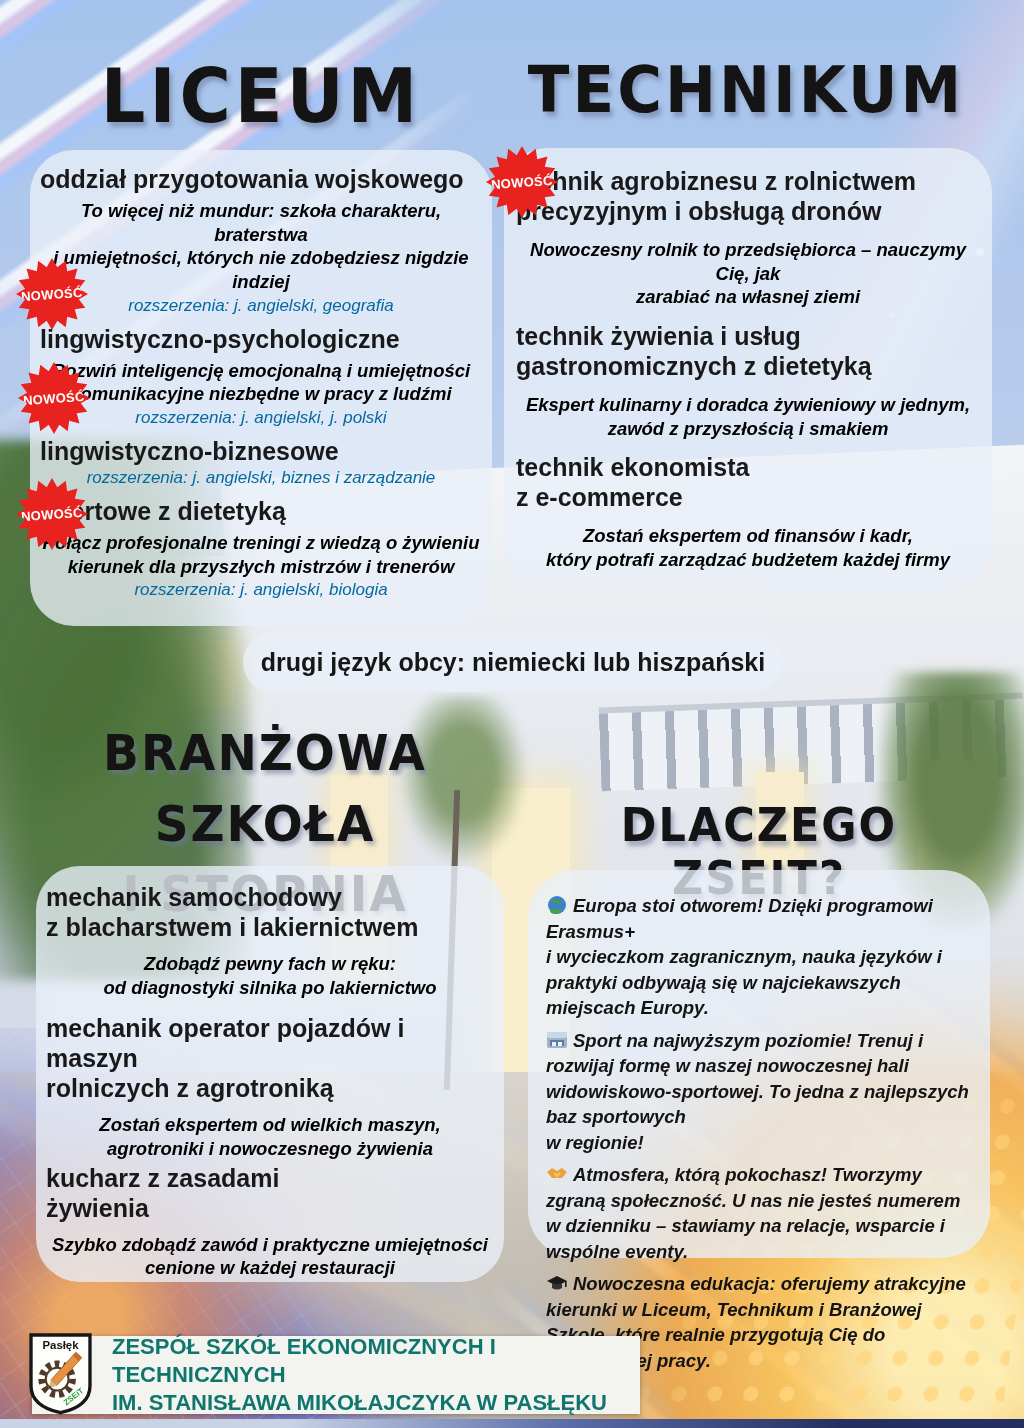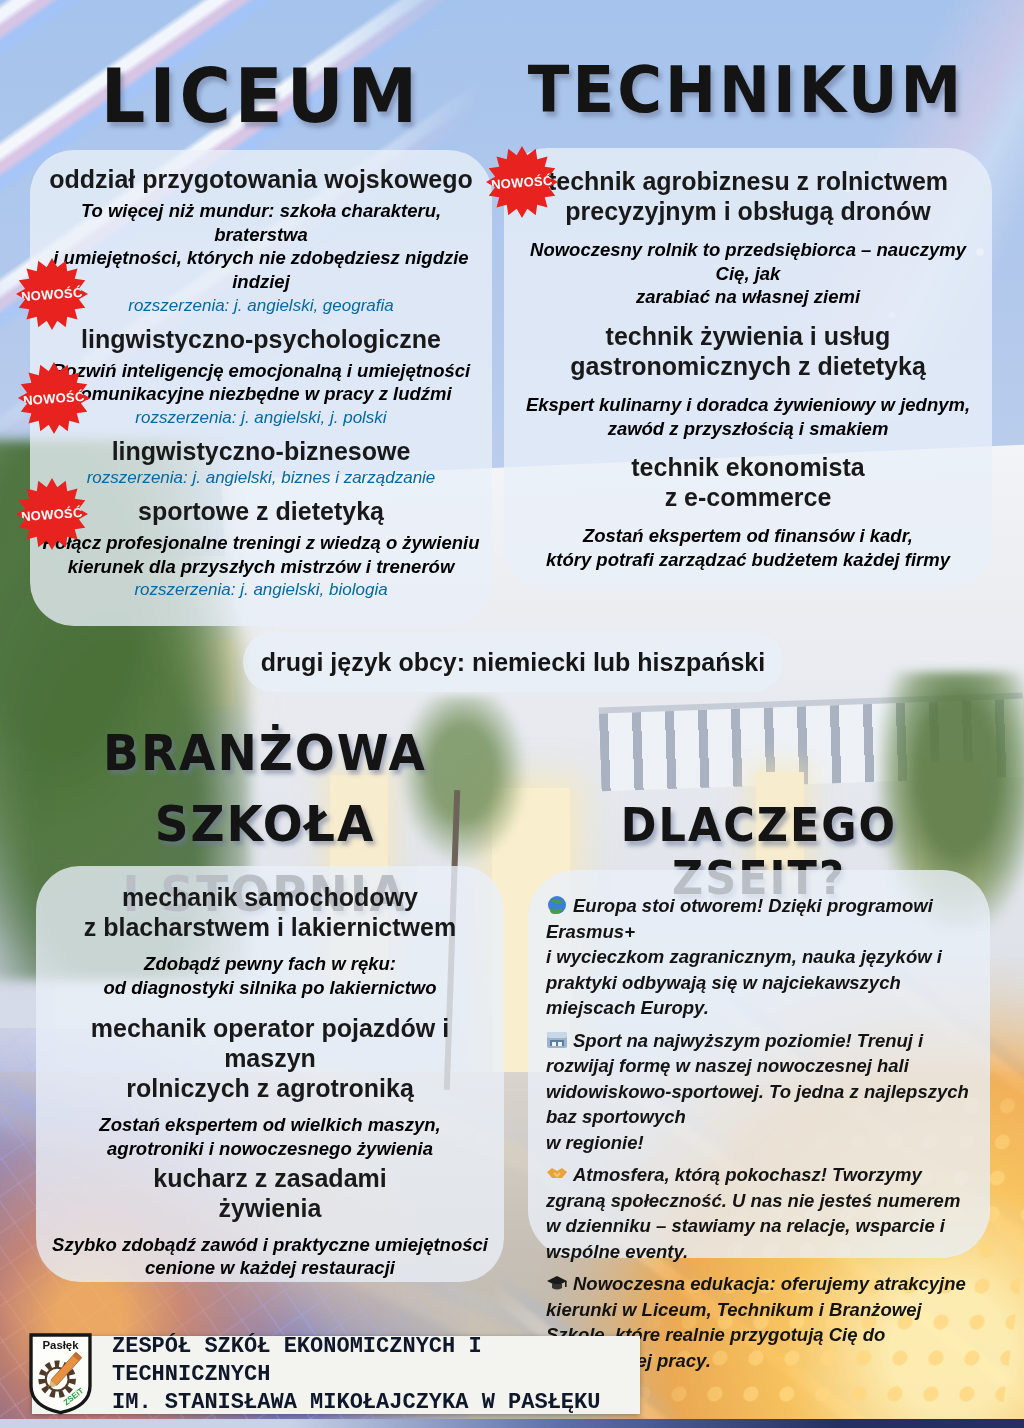--- a/index.html
+++ b/index.html
@@ -80,21 +80,21 @@
   .panel-dlaczego{left:528px;top:870px;width:462px;height:388px;border-radius:48px;padding:16px 20px 0 18px;}
 
   
   .display-title{position:absolute;font-family:"DejaVu Sans",sans-serif;font-weight:bold;color:#141414;text-align:center;
     text-shadow:3px 4px 4px rgba(110,120,155,.55);transform:scaleY(1.06);white-space:pre-line;}
   #title-liceum{left:30px;top:56px;width:462px;font-size:70px;letter-spacing:4px;}
   #title-technikum{left:500px;top:54px;width:492px;font-size:61px;letter-spacing:3px;}
   #title-branzowa{left:15px;top:724px;width:500px;font-size:47px;letter-spacing:2px;line-height:1.42;}
   #title-dlaczego{left:528px;top:802px;width:462px;font-size:43px;letter-spacing:2px;}
 
-  .prog-name{font-size:25px;font-weight:bold;color:#191919;text-align:center;white-space:pre-line;line-height:1.2;margin:8px 0 0;}
+  .prog-name{font-size:25px;font-weight:bold;color:#191919;text-align:left;white-space:pre-line;line-height:1.2;margin:8px 0 0;}
   .prog-desc{font-size:18.5px;font-weight:bold;font-style:italic;color:#000000;text-align:center;white-space:pre-line;line-height:1.28;margin:5px 0 0;}
   .prog-ext{font-size:17px;font-style:italic;color:#0369a1;text-align:center;margin:2px 0 0;}
   .panel-technikum .prog-name{margin-top:12px;}
   .panel-technikum .prog-desc{margin-top:12px;}
   .panel-branzowa .prog-name{margin-top:14px;}
   .panel-branzowa .prog-desc{margin-top:10px;}
 
   .lang-text{font-size:25px;font-weight:bold;color:#161616;}
 
   .why-point{margin:7px 0;}
@@ -108,21 +108,21 @@
     clip-path:polygon(100% 50%,87.3% 57.4%,96.2% 69.1%,81.6% 71.1%,85.4% 85.4%,71.1% 81.6%,69.1% 96.2%,57.4% 87.3%,50% 100%,42.6% 87.3%,30.9% 96.2%,28.9% 81.6%,14.6% 85.4%,18.4% 71.1%,3.8% 69.1%,12.7% 57.4%,0% 50%,12.7% 42.6%,3.8% 30.9%,18.4% 28.9%,14.6% 14.6%,28.9% 18.4%,30.9% 3.8%,42.6% 12.7%,50% 0%,57.4% 12.7%,69.1% 3.8%,71.1% 18.4%,85.4% 14.6%,81.6% 28.9%,96.2% 30.9%,87.3% 42.6%);}
   .badge span{transform:rotate(-4deg);}
   .badge-tech{left:486px;top:146px;}
   .badge-psych{left:16px;top:258px;}
   .badge-biznes{left:18px;top:362px;}
   .badge-sport{left:16px;top:478px;}
 
   
   .footer-bar{position:absolute;left:32px;top:1336px;width:608px;height:78px;background:#f3f3ef;
     box-shadow:0 1px 5px rgba(0,0,0,.3);display:flex;align-items:center;padding-left:80px;}
-  .school-name{font-size:22px;font-weight:bold;color:#0f172a;line-height:1.26;white-space:pre-line;font-family:Liberation Mono, monospace;}
+  .school-name{font-size:22px;font-weight:bold;color:#0f766e;line-height:1.26;white-space:pre-line;}
   .crest{position:absolute;left:27px;top:1332px;width:67px;height:85px;}
 </style>
 </head>
 <body>
 
 <div class="page">
 
   <div class="abs bg-sky"></div>
   <div class="abs bg-roof"></div>
   <div class="abs bg-upper"></div>

